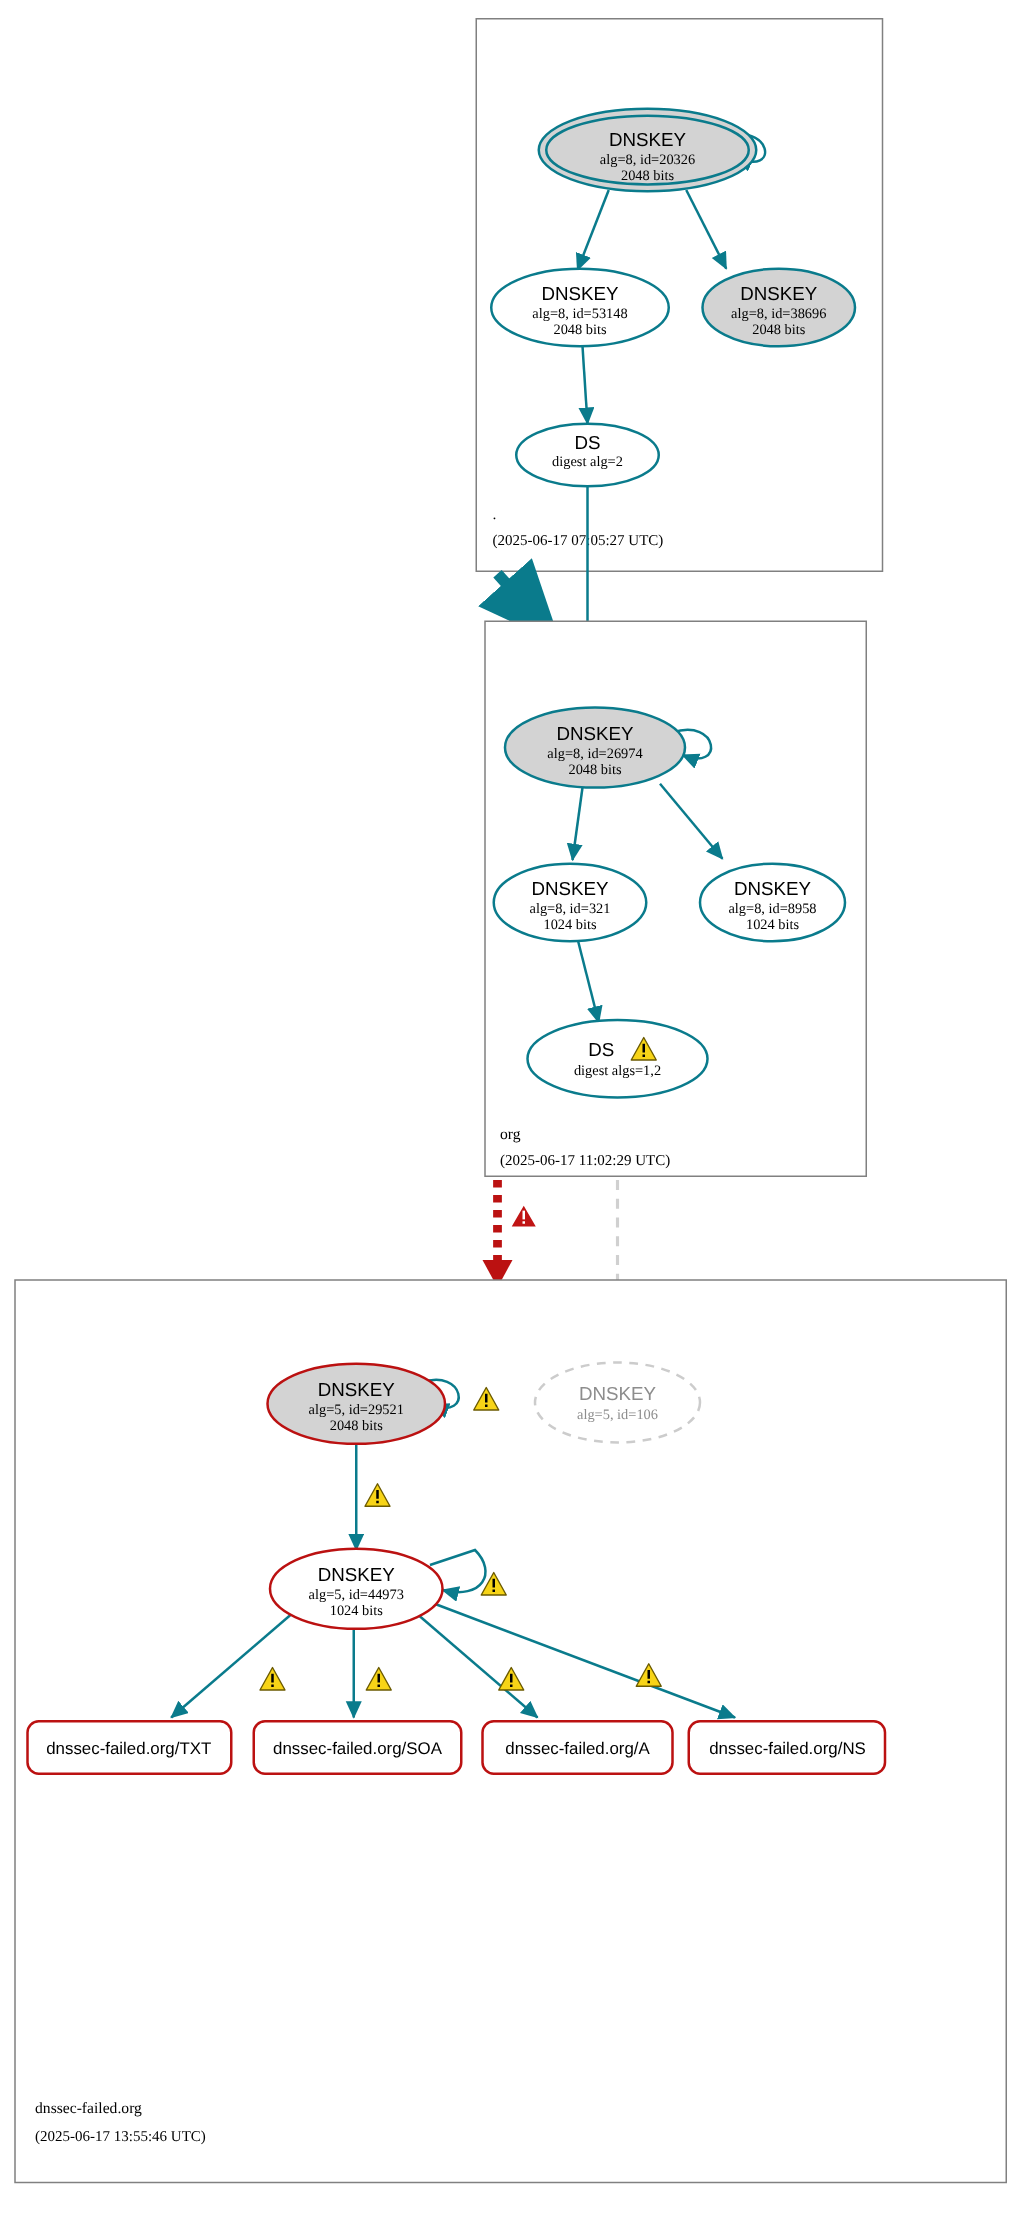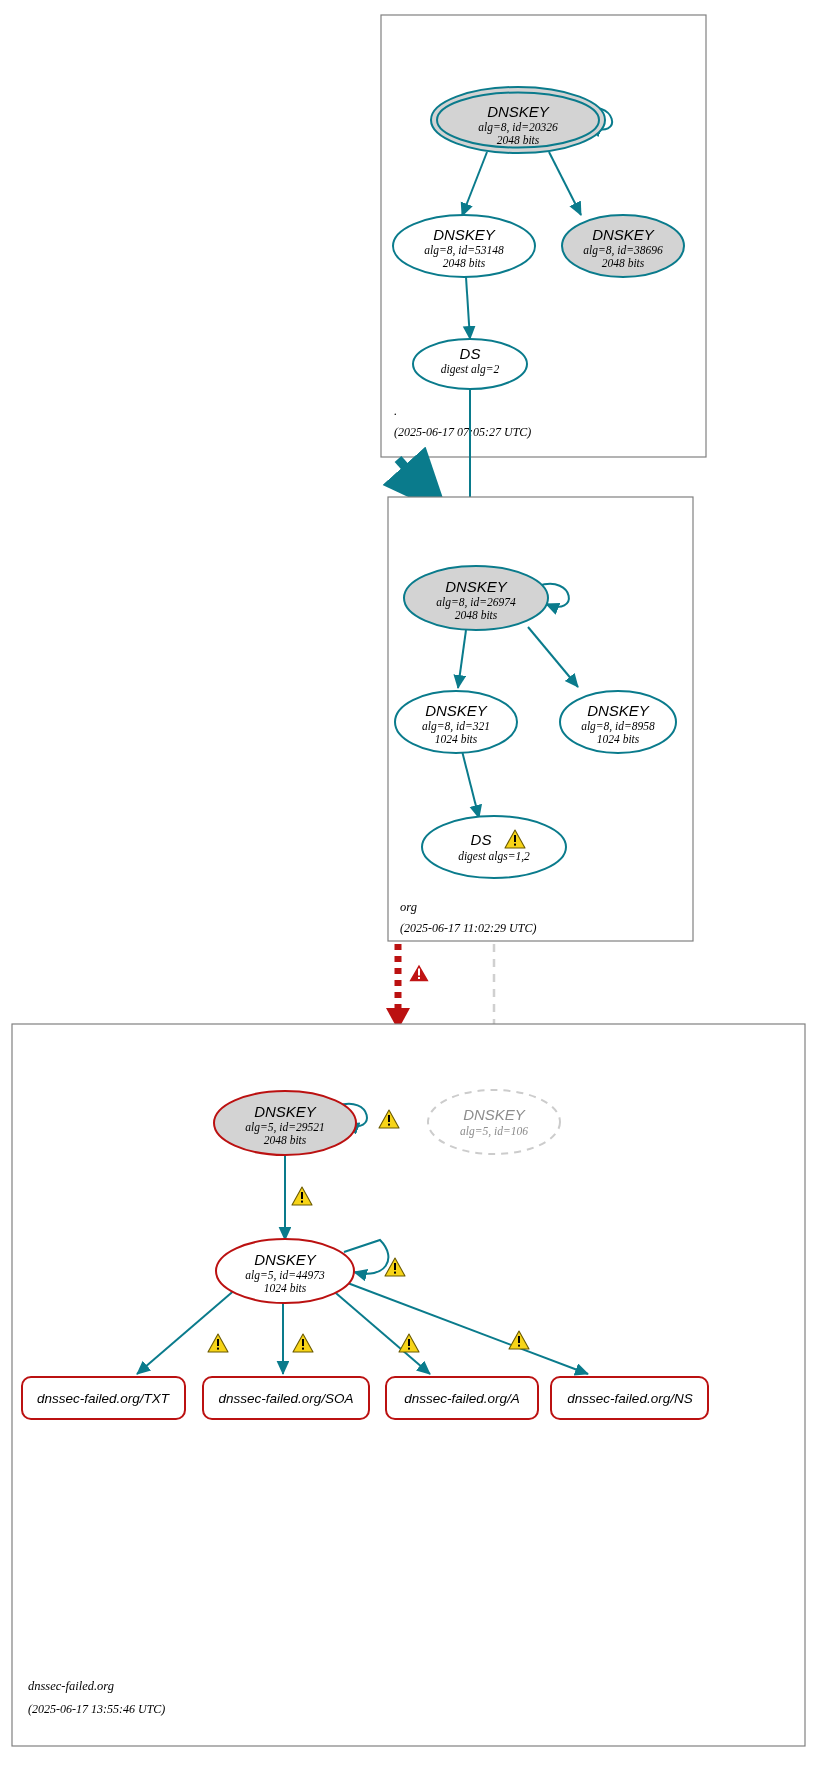--- a/index.html
+++ b/index.html
@@ -13,21 +13,20 @@
     height: 1772px;
     position: relative;
     overflow: hidden;
   }
   #stage {
     position: absolute;
     left: 0;
     top: 0;
     width: 659px;
     height: 1772px;
-    font-style: italic;
   }
   svg.diagram {
     position: absolute;
     left: 0;
     top: 0;
     width: 817px;
     height: 1772px;
   }
   .zone-box {
     fill: #ffffff;

